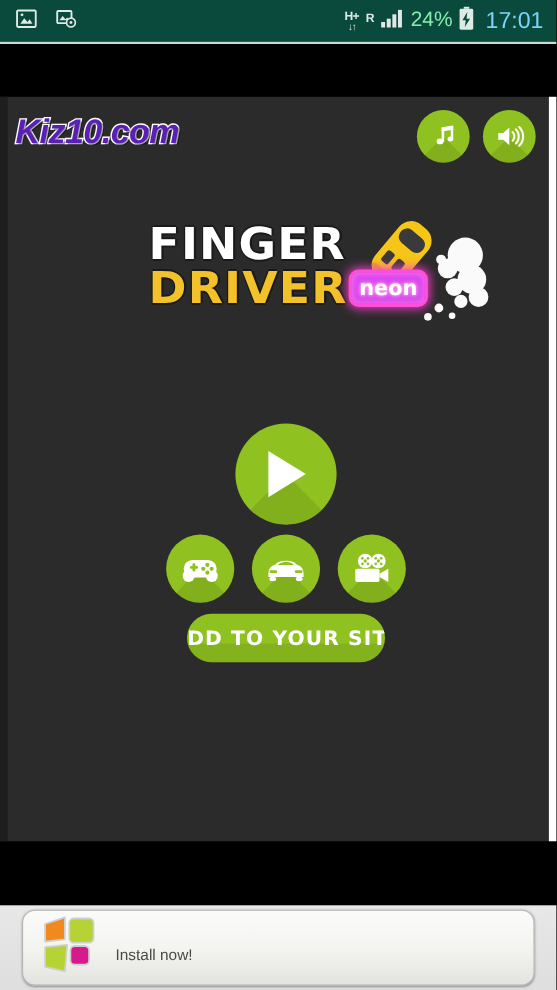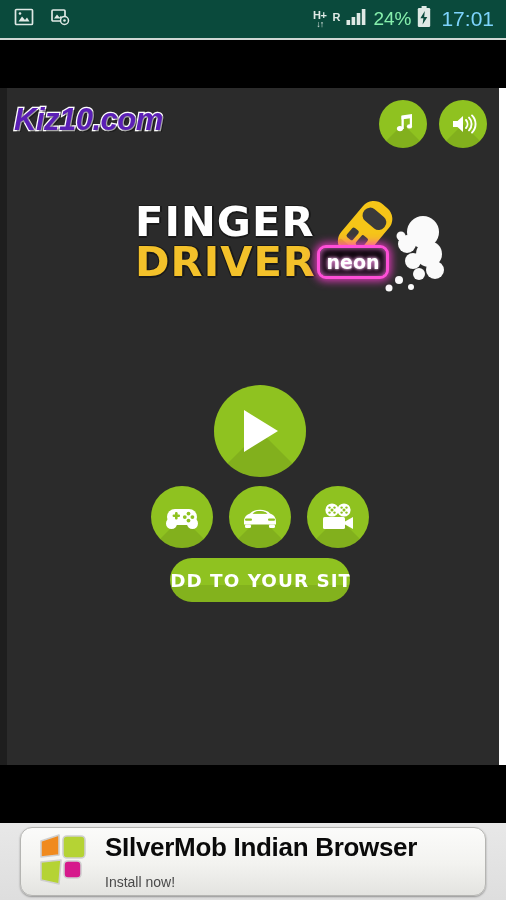--- a/index.html
+++ b/index.html
@@ -149,21 +149,21 @@
   .word-driver {
     top: 46px; left: 4px;
     color: #f3c12a;
     text-shadow: 0 2px 0 #1a1a1a, 2px 0 0 #1a1a1a, 0 -1px 0 #1a1a1a, -1px 0 0 #1a1a1a;
   }
   .neon-badge {
     position: absolute;
     top: 49px; left: 186px;
     width: 72px; height: 34px;
     border-radius: 9px;
-    background: #000000;
+    background: #d946ef;
     border: 3px solid #ff4fd8;
     box-sizing: border-box;
     box-shadow: 0 0 9px 2px rgba(255,60,210,0.85), inset 0 0 7px rgba(255,130,235,0.9);
     display: flex;
     align-items: center;
     justify-content: center;
   }
   .neon-text {
     font-family: "DejaVu Sans", sans-serif;
     font-weight: bold;
@@ -455,17 +455,16 @@
   <div class="ad-inner">
     <span>
       <svg width="56" height="58" viewBox="0 0 56 58">
         <path d="M6 10 L24 4 L24 24 L6 26 Z" fill="#f08a1e" stroke="#cfcfcf" stroke-width="1.6" stroke-linejoin="round"></path>
         <rect x="28" y="5" width="22" height="22" rx="4" fill="#b5d334" stroke="#cfcfcf" stroke-width="1.6"></rect>
         <path d="M6 31 L26 29 L24 53 L6 49 Z" fill="#b5d334" stroke="#cfcfcf" stroke-width="1.6" stroke-linejoin="round"></path>
         <rect x="29" y="30" width="17" height="17" rx="4" fill="#d61a8c" stroke="#cfcfcf" stroke-width="1.6"></rect>
       </svg>
     </span>
     <span class="ad-text">
-      <span class="ad-title">SIlverMob Indian Browser</span>
       <span class="ad-sub">Install now!</span>
     </span>
   </div>
 </div>
 
 </body></html>

